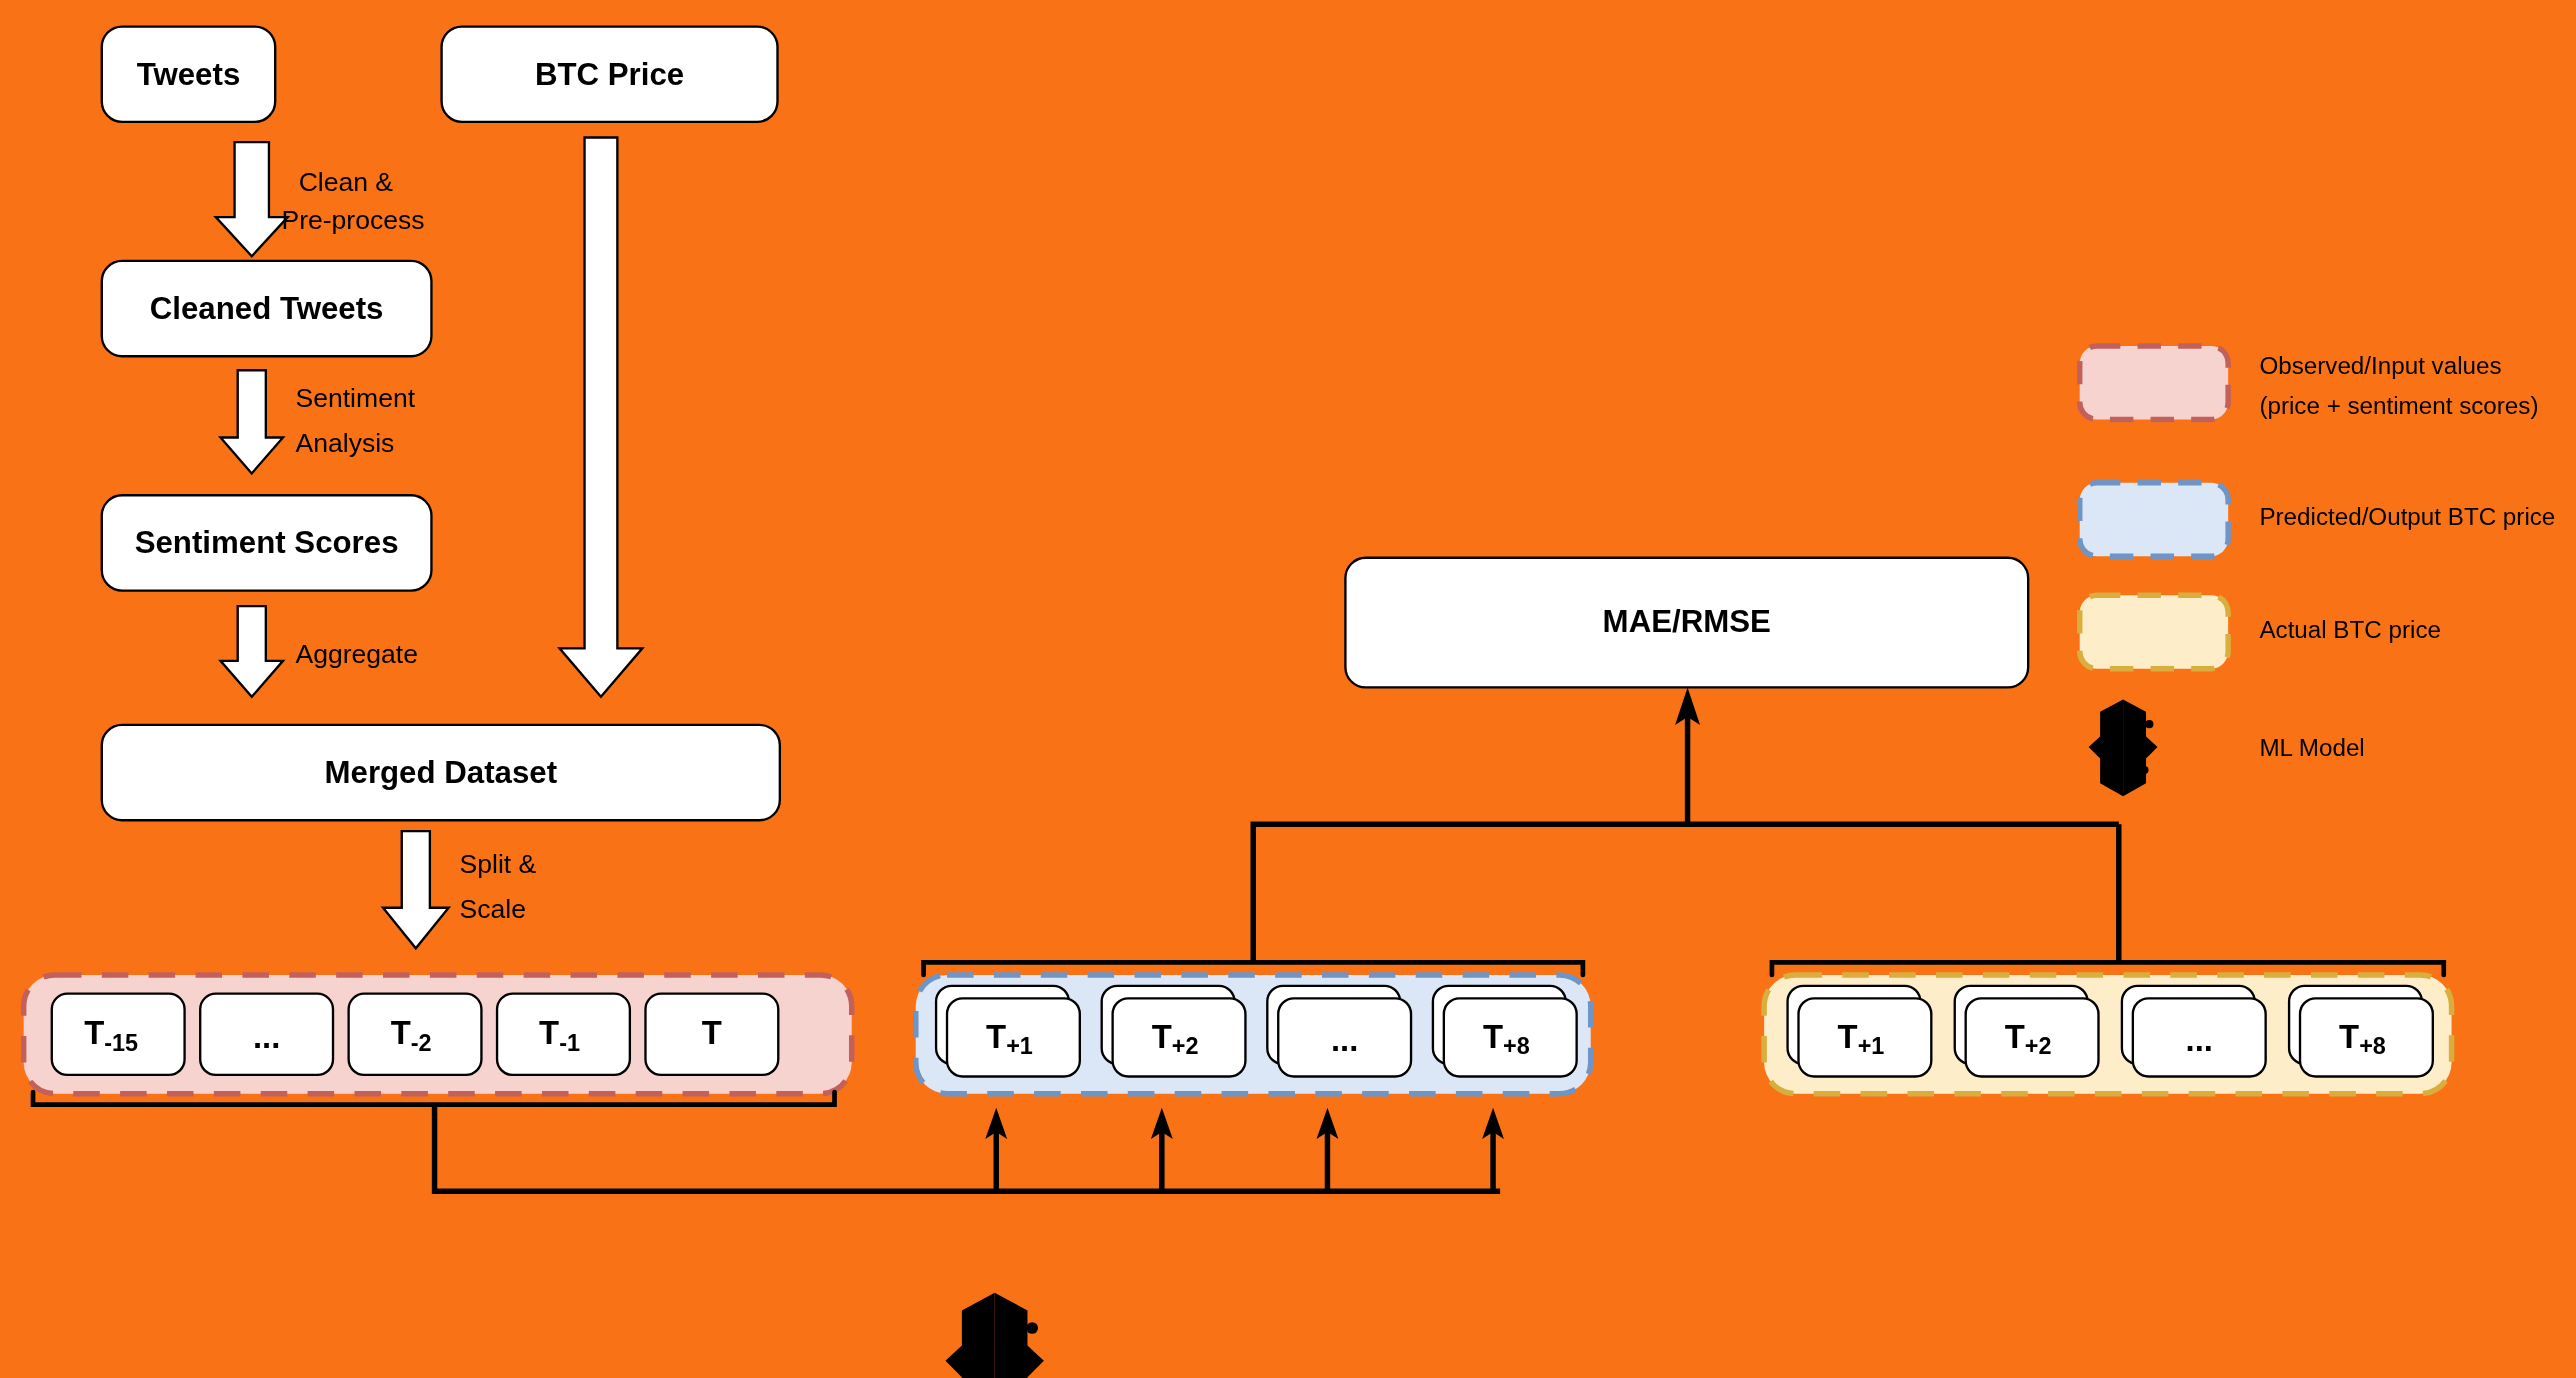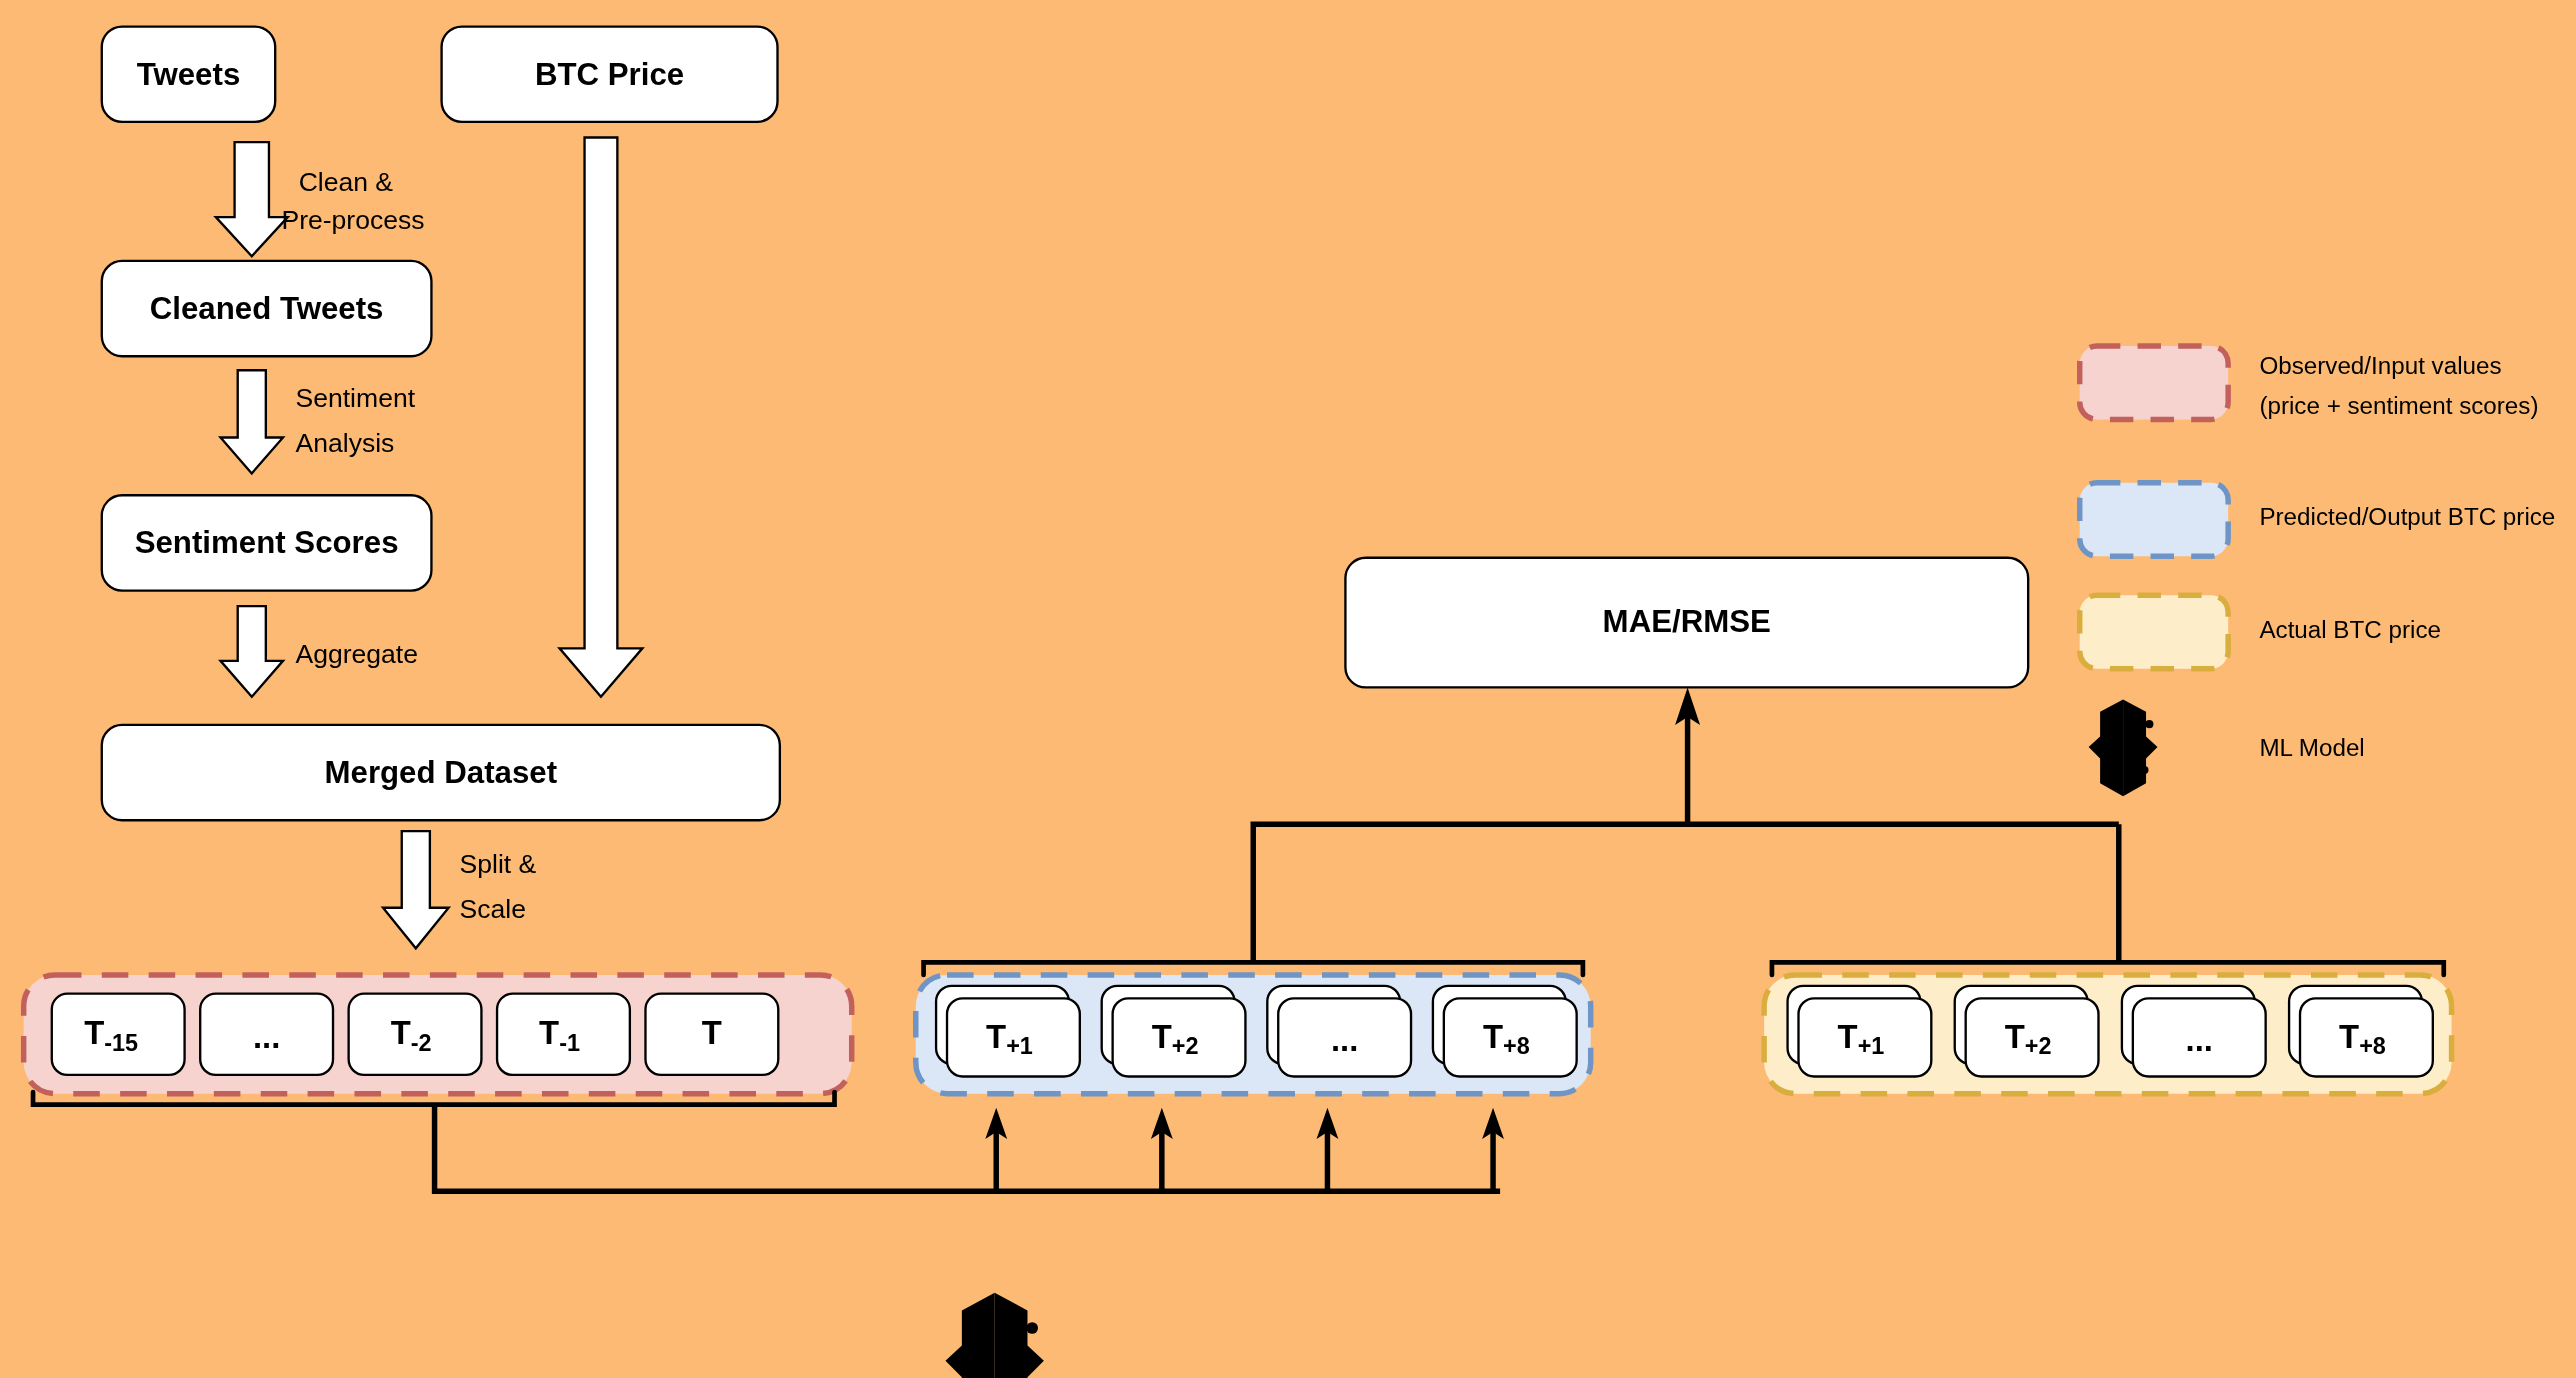--- a/index.html
+++ b/index.html
@@ -11,21 +11,21 @@
   body {
     width: 2576px;
     height: 1378px;
     overflow: hidden;
     font-family: "Liberation Sans", sans-serif;
   }
   #diagram-root {
     position: relative;
     width: 2576px;
     height: 1378px;
-    background: #fdba74;
+    background: #f97316;
   }
   svg#diagram-svg {
     position: absolute;
     top: 0; left: 0;
     width: 2576px;
     height: 1378px;
     display: block;
   }
   .node-box {
     fill: #ffffff;

